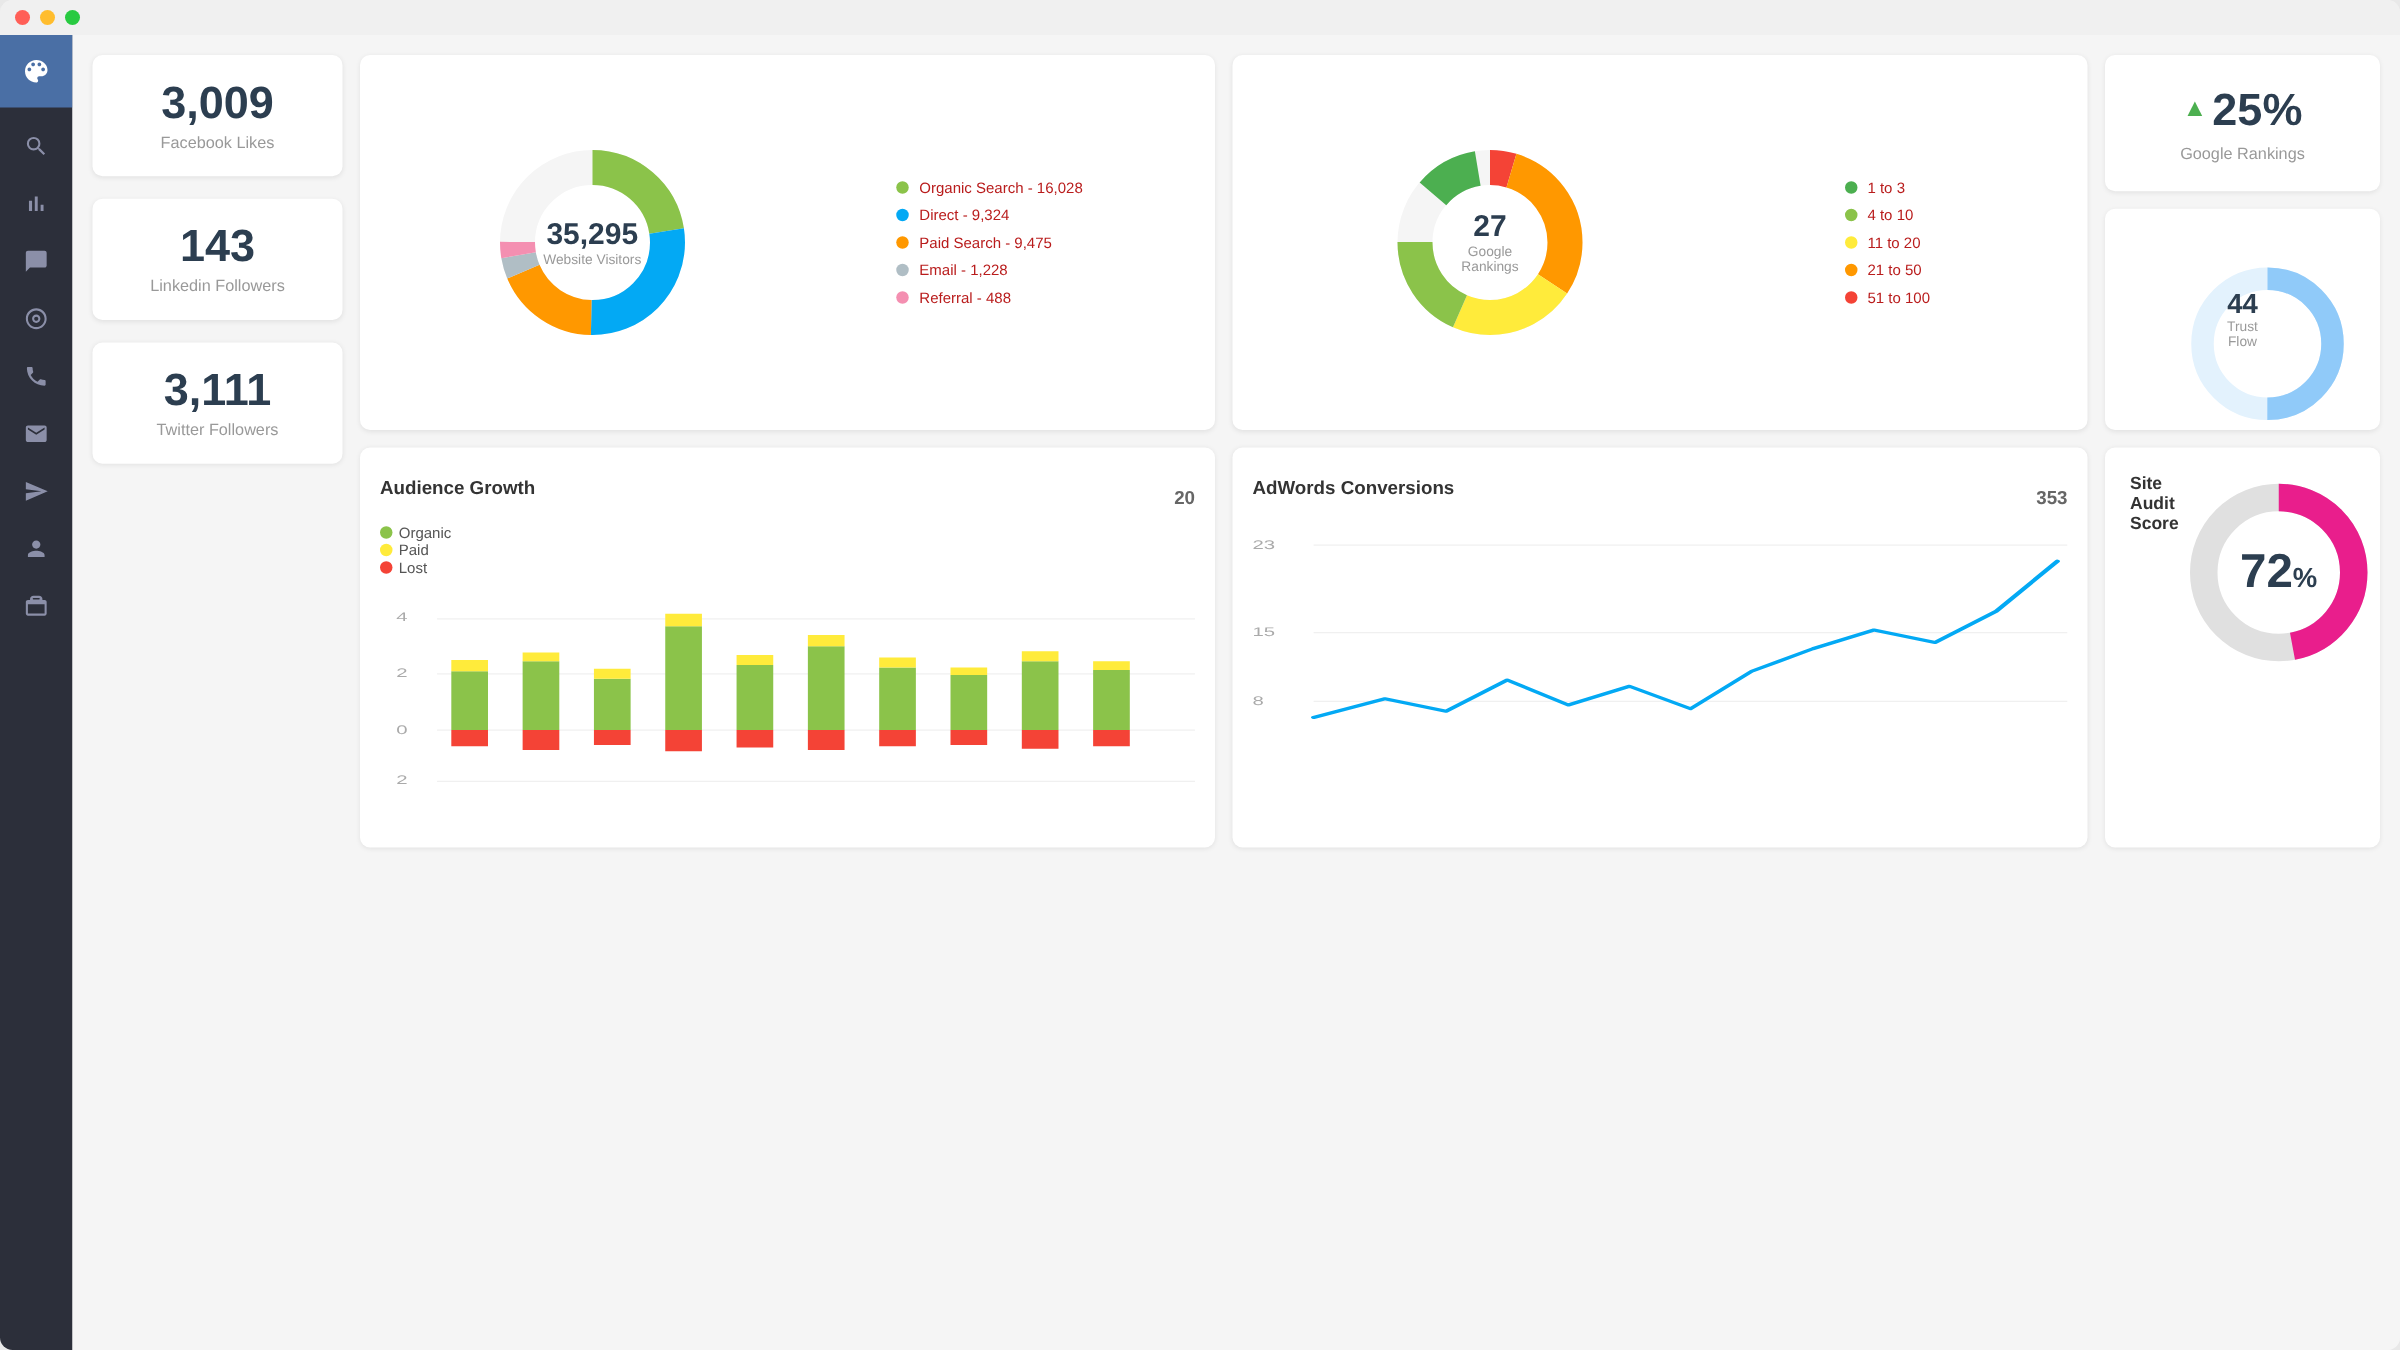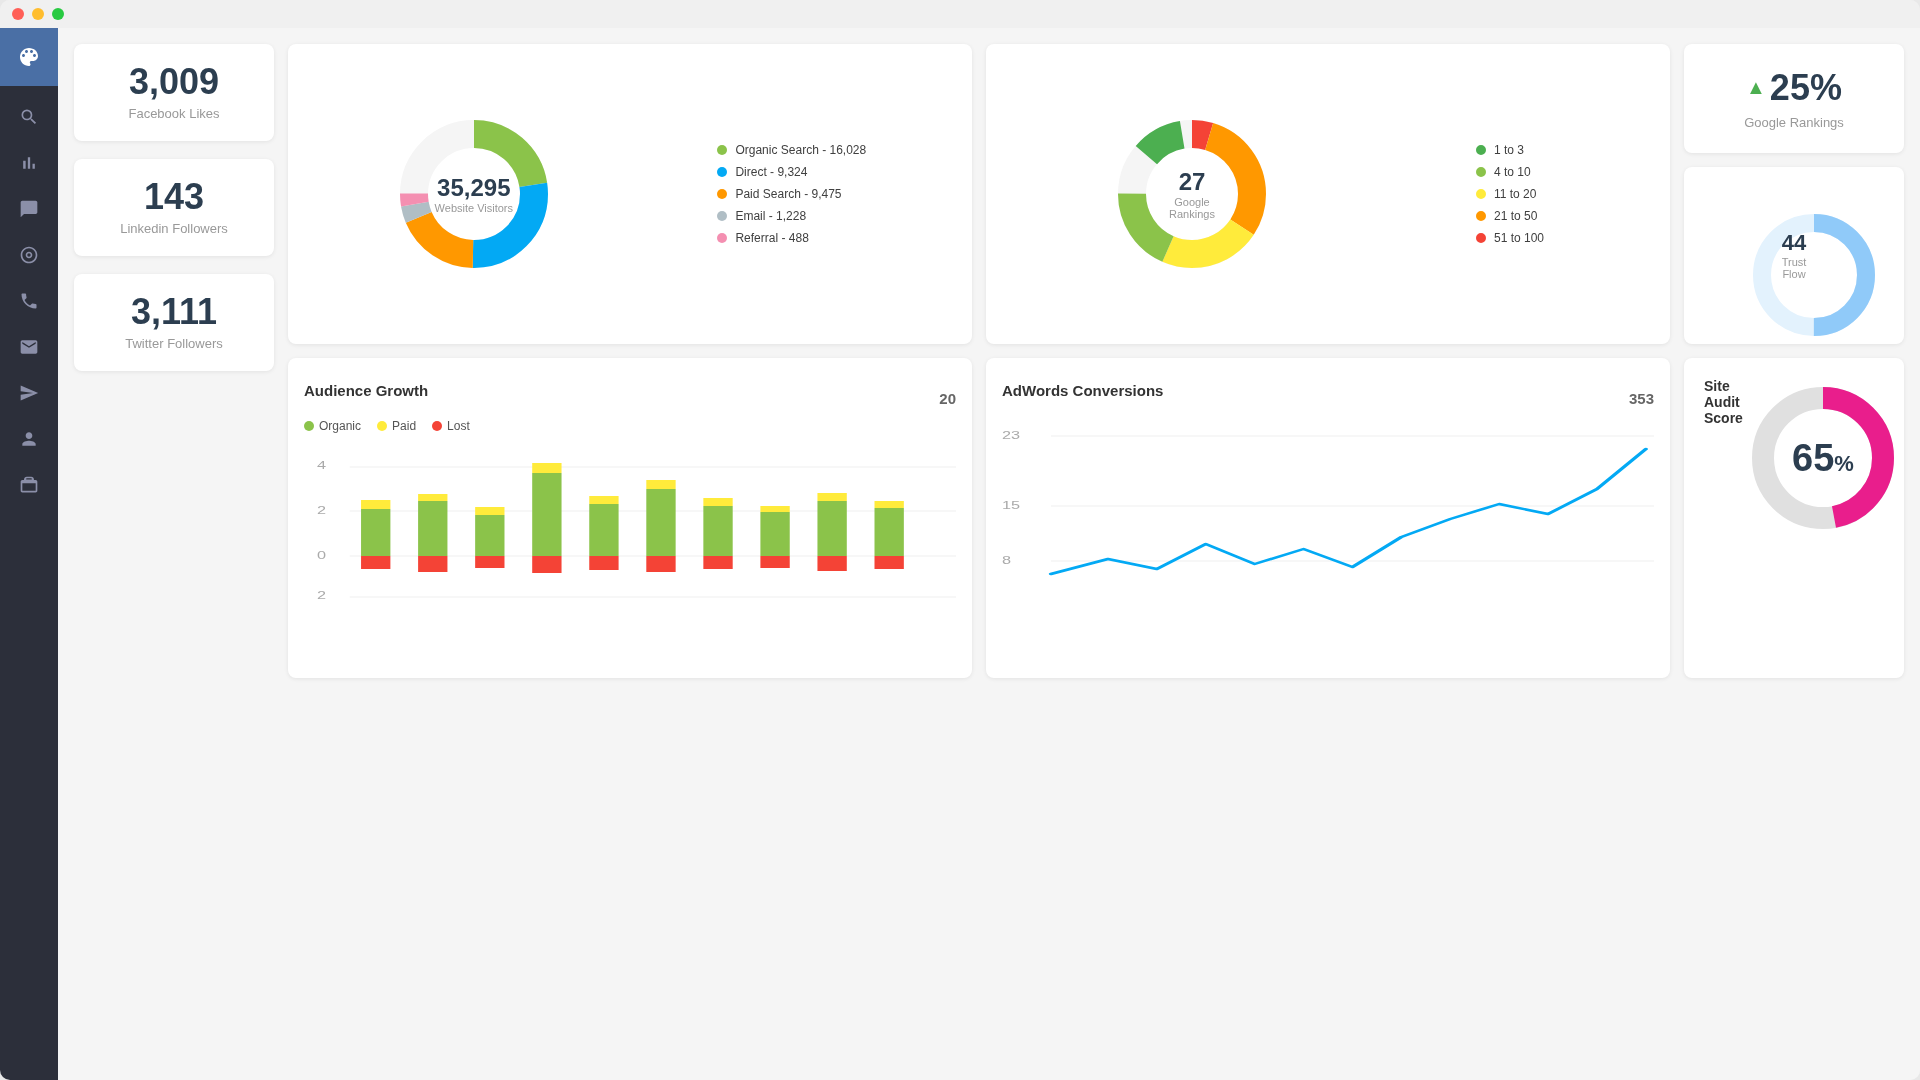--- a/index.html
+++ b/index.html
@@ -41,42 +41,42 @@
     .stat-number { font-size: 36px; font-weight: 700; color: #2c3e50; line-height: 1; }
     .stat-label { font-size: 13px; color: #999; text-align: center; }
 
     
     .visitors-card { display: flex; align-items: center; justify-content: space-around; padding: 20px 24px; }
     .donut-container { position: relative; width: 160px; height: 160px; flex-shrink: 0; }
     .donut-center { position: absolute; top: 50%; left: 50%; transform: translate(-50%, -50%); text-align: center; }
     .donut-number { font-size: 24px; font-weight: 700; color: #2c3e50; }
     .donut-label { font-size: 11px; color: #999; }
     .legend { display: flex; flex-direction: column; gap: 8px; }
-    .legend-item { display: flex; align-items: center; gap: 8px; font-size: 12px; color: #404040; }
+    .legend-item { display: flex; align-items: center; gap: 8px; font-size: 12px; color: #b91c1c; }
     .legend-dot { width: 10px; height: 10px; border-radius: 50%; flex-shrink: 0; border: 2px solid; background: transparent; }
 
     
     .rankings-card { display: flex; align-items: center; justify-content: space-around; padding: 20px 24px; }
     .rankings-legend { display: flex; flex-direction: column; gap: 8px; }
 
     
     .trust-card { display: flex; flex-direction: column; align-items: center; justify-content: center; gap: 8px; }
     .trust-donut-container { position: relative; width: 90px; height: 90px; }
     .trust-donut-center { position: absolute; top: 50%; left: 50%; transform: translate(-50%, -50%); text-align: center; }
     .trust-number { font-size: 22px; font-weight: 700; color: #2c3e50; }
     .trust-label { font-size: 11px; color: #999; }
 
     
     .google-stat-card { display: flex; flex-direction: column; align-items: center; justify-content: center; gap: 6px; }
     .google-percent { font-size: 36px; font-weight: 700; color: #2c3e50; display: flex; align-items: center; gap: 4px; }
     .arrow-up { color: #4caf50; font-size: 20px; }
     .chart-header { display: flex; justify-content: space-between; align-items: center; margin-bottom: 12px; }
     .chart-title { font-size: 15px; font-weight: 600; color: #333; }
     .chart-count { font-size: 15px; font-weight: 600; color: #666; margin-top: 16px; }
-    .chart-legend { display: flex; gap: 16px; margin-bottom: 16px; }
+    .chart-legend { display: flex; margin-bottom: 16px; flex-direction: column; }
     .chart-legend-item { display: flex; align-items: center; gap: 5px; font-size: 12px; color: #555; }
     .chart-legend-dot { width: 10px; height: 10px; border-radius: 50%; }
 
     
     .left-col { grid-column: 1; grid-row: 1 / 3; display: flex; flex-direction: column; gap: 18px; }
 
     
     .right-col { grid-column: 4; grid-row: 1 / 3; display: flex; flex-direction: column; gap: 14px; }
 
     
@@ -374,21 +374,21 @@
       <div class="card site-audit-card">
     <div style="display:flex;flex-direction:row;align-items:flex-start;height:100%;">
       <span style="font-size:14px;font-weight:600;color:#333;margin-bottom:12px;">Site Audit Score</span>
       <div style="flex:1;display:flex;align-items:center;justify-content:center;width:100%;">
         <div style="position:relative;width:160px;height:160px;">
           <svg width="160" height="160" viewBox="0 0 160 160">
             <circle cx="80" cy="80" r="60" fill="none" stroke="#e0e0e0" stroke-width="22"></circle>
             <circle cx="80" cy="80" r="60" fill="none" stroke="#e91e8c" stroke-width="22" stroke-dasharray="271.4 377" stroke-dashoffset="94.25" transform="rotate(-90 80 80)"></circle>
           </svg>
           <div style="position:absolute;top:50%;left:50%;transform:translate(-50%,-50%);text-align:center;">
-            <span style="font-size:38px;font-weight:700;color:#2c3e50;">65</span><span style="font-size:22px;font-weight:600;color:#2c3e50;">%</span>
+            <span style="font-size:38px;font-weight:700;color:#2c3e50;">72</span><span style="font-size:22px;font-weight:600;color:#2c3e50;">%</span>
           </div>
         </div>
       </div>
     </div>
   </div>
         </div>
     </div>
   </div>
 </div>
 

